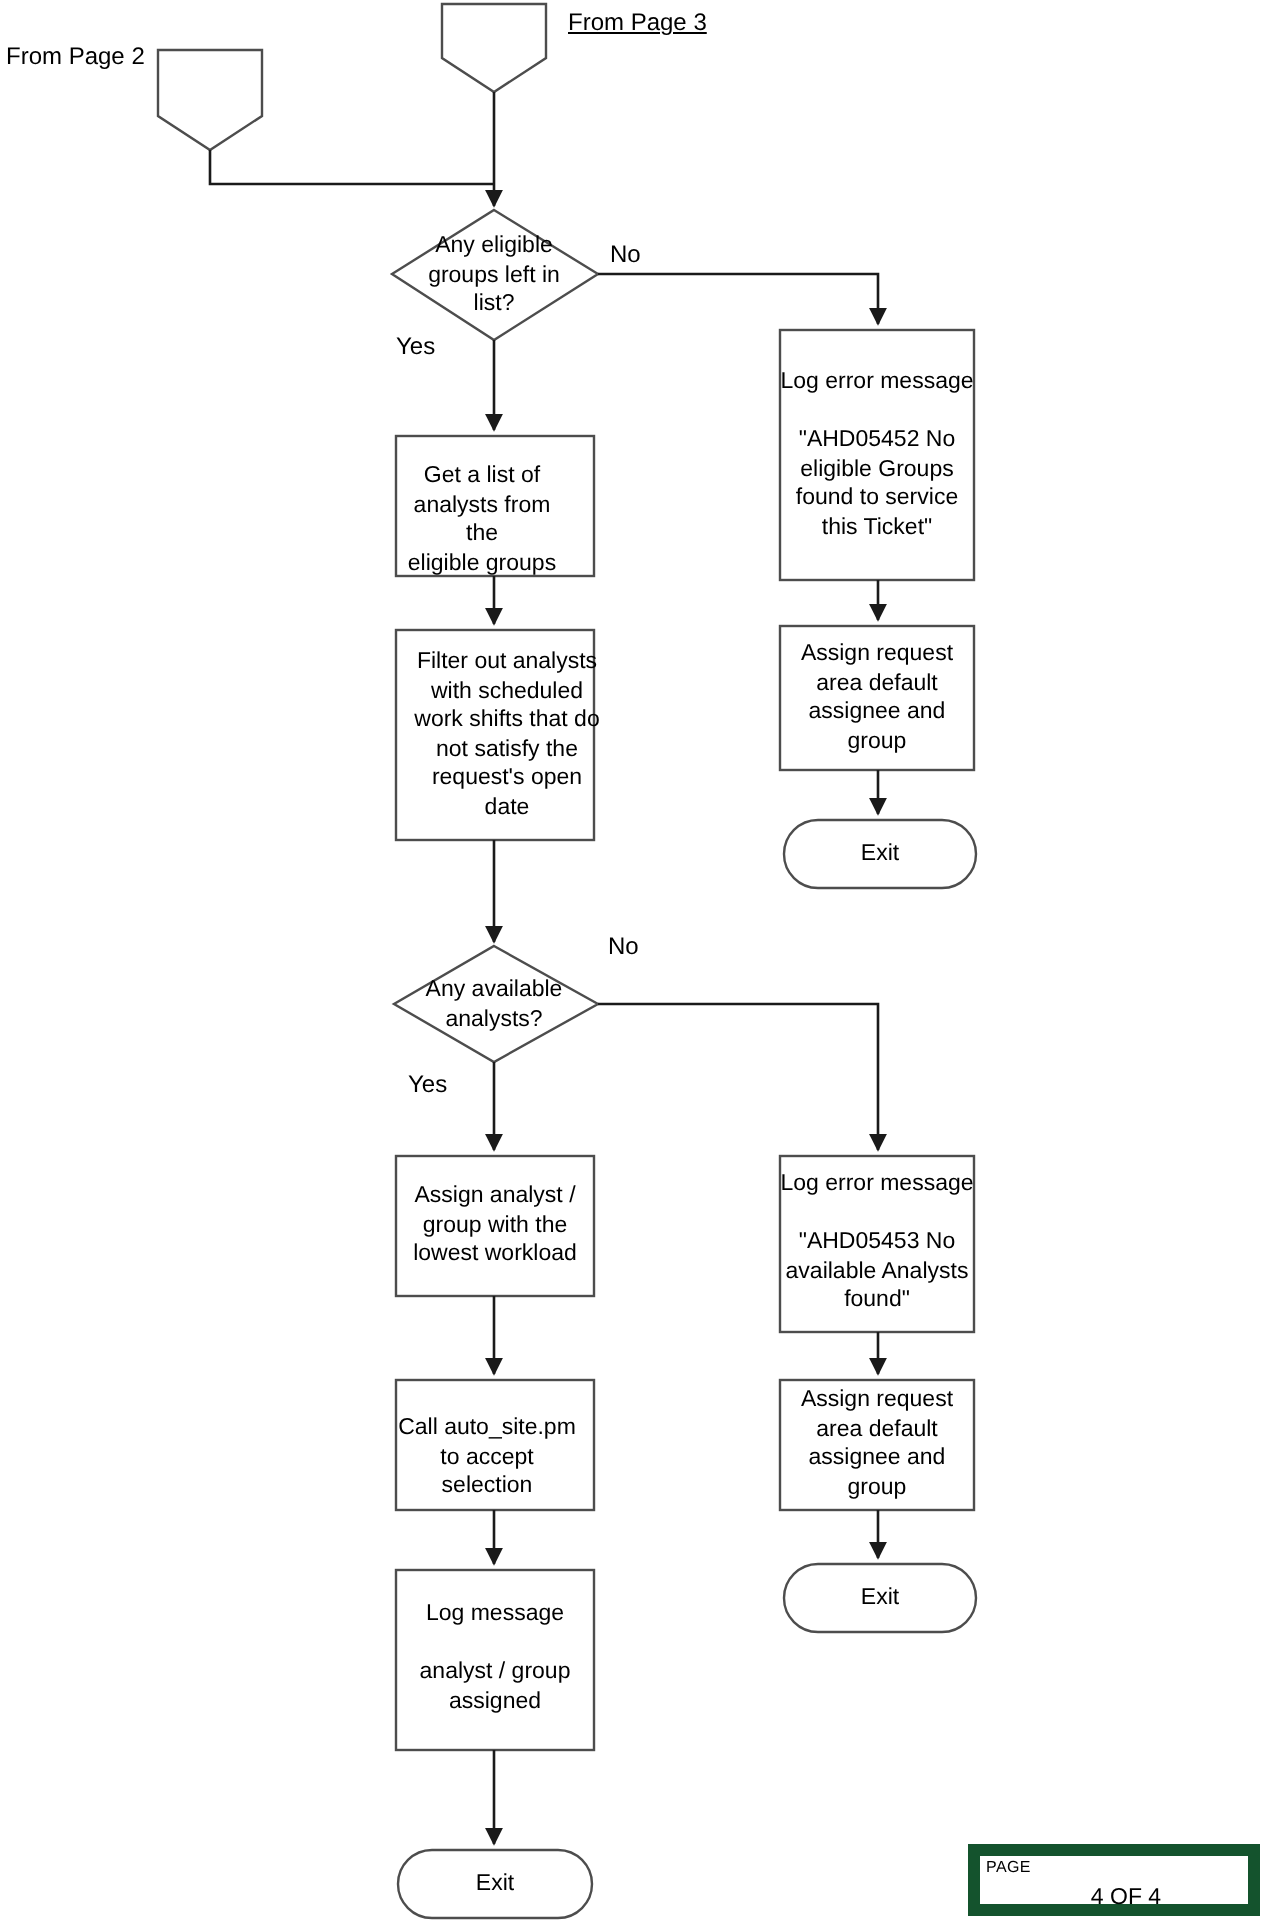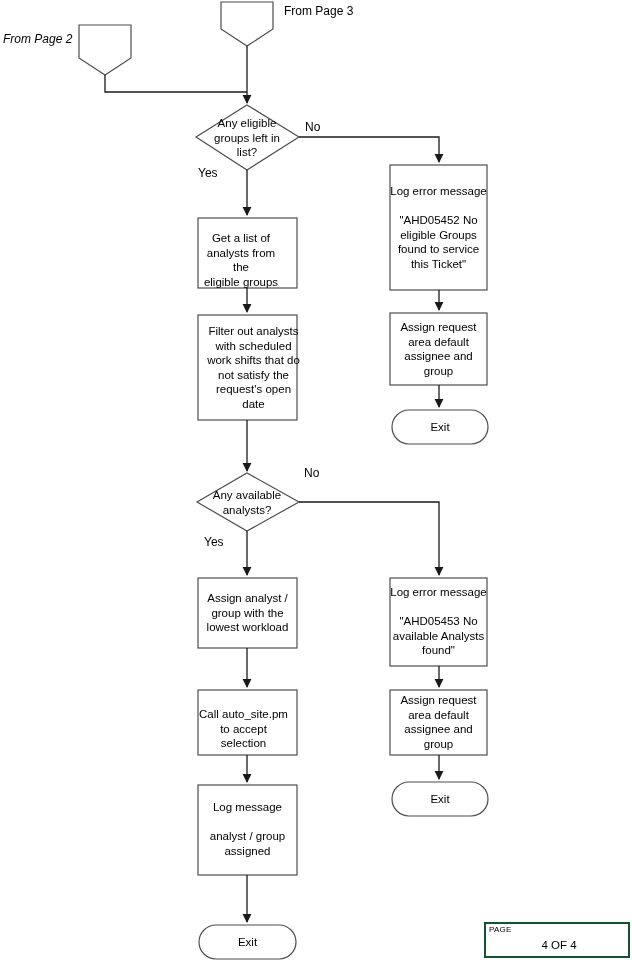--- a/index.html
+++ b/index.html
@@ -57,21 +57,21 @@
     line-height: 14px;
     color: #000000;
     white-space: nowrap;
   }
   .page-box {
     position: absolute;
     left: 484px;
     top: 922px;
     width: 146px;
     height: 36px;
-    border: 2px solid #14532d;
+    border: 6px solid #14532d;
     background: #ffffff;
     box-sizing: border-box;
   }
   .page-label {
     position: absolute;
     left: 3px;
     top: 1px;
     font-size: 8px;
     letter-spacing: 0.2px;
     color: #000000;
@@ -144,22 +144,22 @@
 
     <rect class="shape-stroke" x="390" y="578" width="97" height="88"></rect>
     <path class="line" d="M 439,666 L 439,687" marker-end="url(#arrow)"></path>
 
     <rect class="shape-stroke" x="390" y="690" width="97" height="65"></rect>
     <path class="line" d="M 439,755 L 439,779" marker-end="url(#arrow)"></path>
 
     <rect class="shape-stroke" x="392" y="782" width="96" height="34" rx="17" ry="17"></rect>
   </svg>
 
-  <div class="conn-label" style="left:3px; top:32px;font-style:italic;">From Page 2</div>
-  <div class="conn-label" style="left:284px; top:4px;">From Page 3</div>
+  <div class="conn-label" style="left:3px; top:21px;">From Page 2</div>
+  <div class="conn-label" style="left:284px; top:4px;text-decoration:underline;">From Page 3</div>
 
   <div class="node-text" style="left:199px; top:116px; width:96px;">Any eligible
 groups left in
 list?</div>
 
   <div class="node-text" style="left:198px; top:231px; width:86px;">Get a list of
 analysts from the
 eligible groups</div>
 
   <div class="node-text" style="left:198px; top:324px; width:111px;">Filter out analysts

